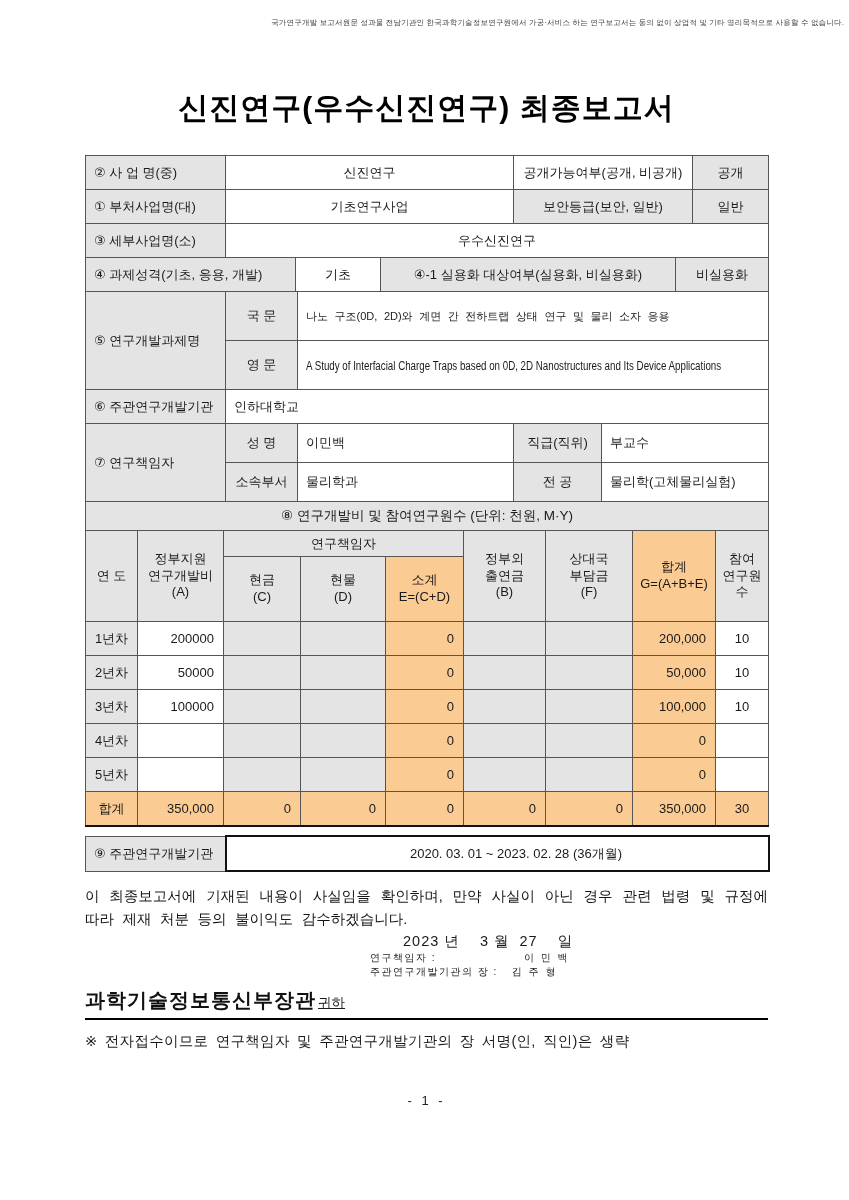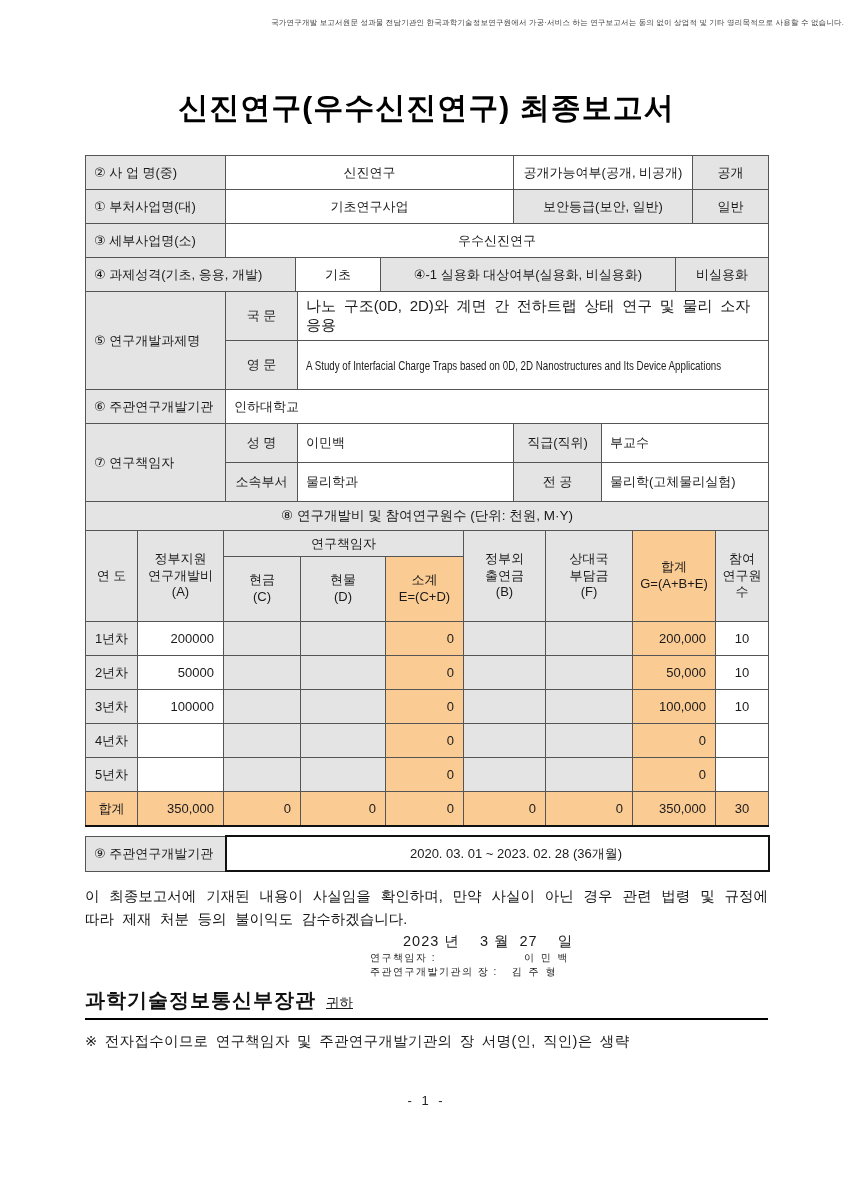--- a/index.html
+++ b/index.html
@@ -16,31 +16,31 @@
   .c{text-align:center;padding:0 2px;}
   .r{text-align:right;padding-right:9px;}
   .pre{white-space:pre-line;line-height:1.3;}
   .h48 td{height:48px;}
   .h38 td{height:38px;}
   .t-title td{height:28px;font-size:13.5px;}
   .hrow1 td{height:25px;}
   .hrow2 td{height:64px;}
   .eng{display:inline-block;transform:scaleX(.78);transform-origin:0 50%;
        white-space:nowrap;font-size:12.5px;}
-  .kor-title{word-spacing:3.5px;font-size:15px;}
+  .kor-title{word-spacing:3.5px;font-size:11px;}
   .total-row td{background:#fbcb94;border-bottom:2px solid #111;}
   .thick{border:2px solid #111;padding-left:40px;}
   .gap8{height:8px;}
   .declaration{margin:13px 0 0;font-size:14.5px;line-height:1.62;text-align:justify;
                word-spacing:4.5px;color:#151515;}
   .sig-date{margin-left:318px;font-size:14.5px;white-space:pre;letter-spacing:1px;}
   .sig-line{margin-left:285px;font-size:10px;letter-spacing:1.5px;}
   .sig-name-pi{margin-left:88px;letter-spacing:2px;}
   .sig-name-head{margin-left:14px;letter-spacing:2px;}
-  .minister-row{display:flex;align-items:baseline;gap:10px;margin-top:8px;
+  .minister-row{display:flex;align-items:baseline;gap:2px;margin-top:8px;
                 border-bottom:2px solid #000;padding-bottom:4px;}
   .minister-big{font-size:20px;font-weight:700;letter-spacing:1px;color:#111;}
   .minister-small{font-size:13.5px;text-decoration:underline;}
   .note{margin-top:12px;font-size:14.5px;word-spacing:3px;letter-spacing:.3px;}
   .pagenum{margin-top:42px;text-align:center;font-size:13px;letter-spacing:3px;color:#222;}
 </style>
 </head>
 <body>
 
 <div class="doc">

